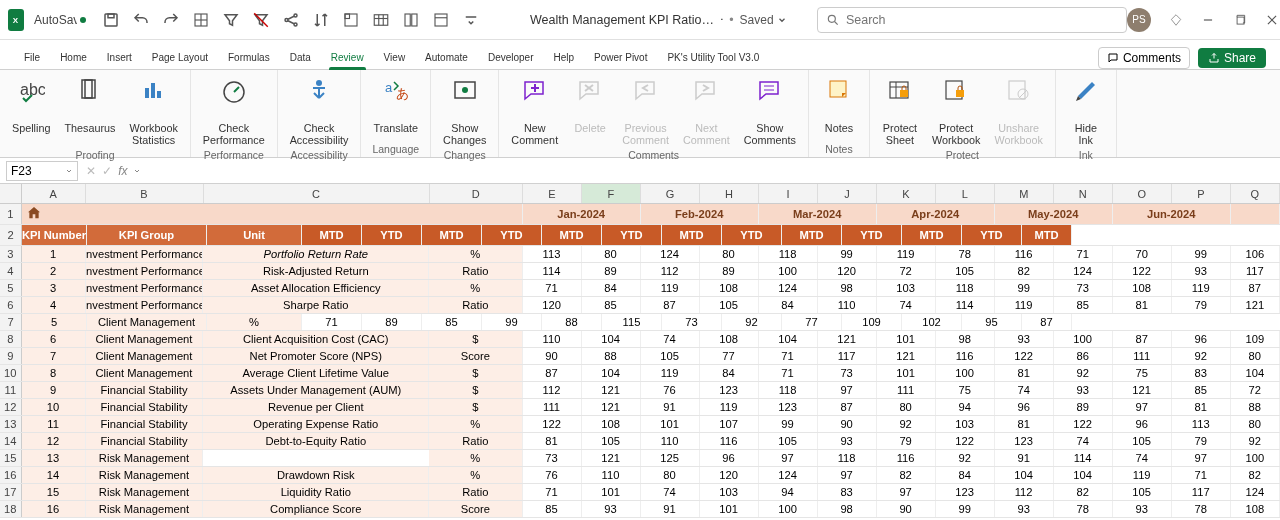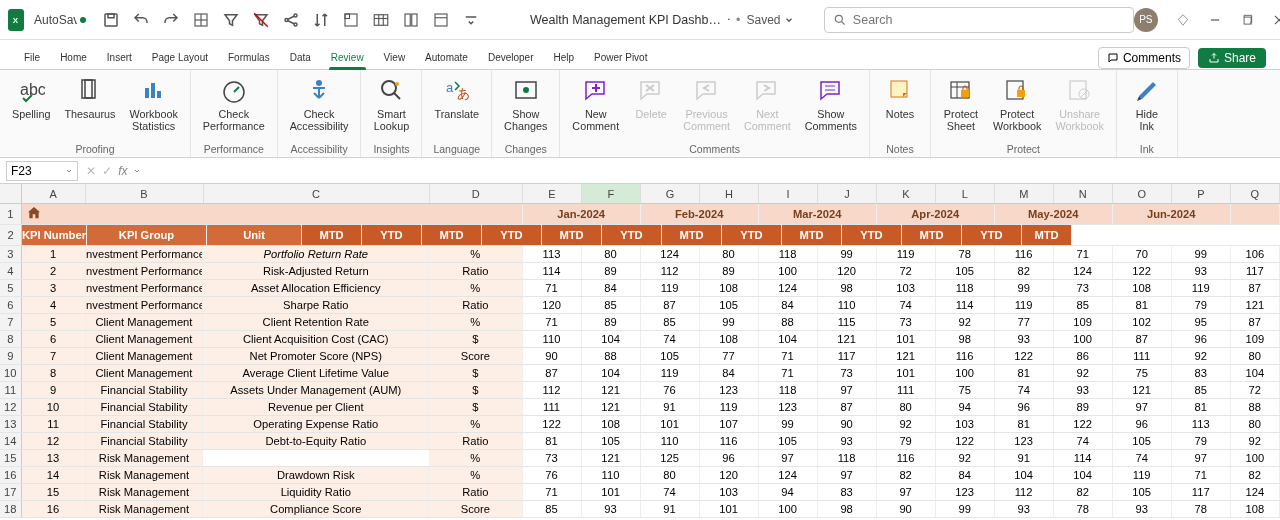--- a/index.html
+++ b/index.html
@@ -32,21 +32,21 @@
   .tabs-right { margin-left:auto; display:flex; gap:8px; align-items:center;}
   .comments-btn { border:1px solid #ccc; border-radius:4px; font-size:12px; padding:3px 8px; display:flex; align-items:center; gap:4px;}
   .share-btn { background:#107c41; color:#fff; border-radius:4px; font-size:12px; padding:3px 10px; display:flex; align-items:center; gap:4px;}
 
   
   .ribbon { height: 88px; display: flex; border-bottom: 1px solid #d0d0d0; background:#fafafa; }
   .group { border-right: 1px solid #e5e5e5; display:flex; flex-direction:column; }
   .group-body { flex:1; display:flex; align-items: flex-start; padding: 4px 6px 0; gap:2px;}
   .group-label { text-align:center; font-size:10.5px; color:#666; padding-bottom:2px;}
   .rbtn { display:flex; flex-direction:column; align-items:center; justify-content:flex-start; padding:2px 6px; min-width:48px; text-align:center; cursor:pointer; }
-  .rbtn .ico { width:28px; height:28px; display:flex; align-items:center; justify-content:center; color:#444; margin-bottom:4px;}
+  .rbtn .ico { width:28px; height:28px; display:flex; align-items:center; justify-content:center; color:#444; margin-bottom:18px;}
   .rbtn .lbl { font-size:10.8px; line-height:1.15; color:#333; }
   .rbtn.disabled .lbl { color:#bbb; }
   .rbtn.disabled .ico { color:#ccc; }
 
   
   .fbar { height: 26px; display:flex; align-items:center; border-bottom: 1px solid #d0d0d0; font-size:12px; }
   .name-box { width:72px; border:1px solid #ccc; height:20px; margin-left:6px; padding:0 4px; display:flex; align-items:center; justify-content:space-between;}
   .fx-icons { display:flex; gap:6px; margin:0 8px; color:#888; align-items:center;}
   .fx-input { flex:1; border:none; outline:none; }
 
@@ -163,21 +163,21 @@
         </svg>
       </span>
     <span class="qat-icon">
         <svg viewBox="0 0 24 24" fill="none" stroke="currentColor" stroke-width="2">
           <line x1="5" y1="8" x2="19" y2="8"></line>
           <path d="M9 14l3 3 3-3"></path>
         </svg>
       </span>
   </div>
   <div class="doc-title">
-    <span>Wealth Management KPI Dashb…</span>
+    <span>Wealth Management KPI Ratio…</span>
     <span>ᐧ</span>
     <span style="color:#888;">•</span>
     <span class="saved-pill"><span>Saved</span> <svg width="10" height="10" viewBox="0 0 24 24" style="vertical-align:middle" fill="none" stroke="currentColor" stroke-width="3">
           <path d="M6 9l6 6 6-6"></path>
         </svg></span>
   </div>
   <div class="search-box">
     <svg viewBox="0 0 24 24" fill="none" stroke="currentColor" stroke-width="2">
         <circle cx="10" cy="10" r="6"></circle>
         <line x1="15" y1="15" x2="20" y2="20"></line>
@@ -209,20 +209,21 @@
     <div class="tab">Insert</div>
     <div class="tab">Page Layout</div>
     <div class="tab">Formulas</div>
     <div class="tab">Data</div>
     <div class="tab active">Review</div>
     <div class="tab">View</div>
     <div class="tab">Automate</div>
     <div class="tab">Developer</div>
     <div class="tab">Help</div>
     <div class="tab">Power Pivot</div>
+    <div class="tab">PK's Utility Tool V3.0</div>
     <div class="tabs-right">
     <div class="comments-btn">
       <svg width="12" height="12" viewBox="0 0 24 24" fill="none" stroke="currentColor" stroke-width="2">
           <path d="M4 4h16v12H8l-4 4z"></path>
         </svg>
       <span>Comments</span>
     </div>
     <div class="share-btn">
       <svg width="12" height="12" viewBox="0 0 24 24" fill="none" stroke="#fff" stroke-width="2">
           <path d="M12 3v10M12 3l-4 4M12 3l4 4M4 14v6h16v-6"></path>
@@ -286,35 +287,20 @@
           <div class="ico">
             <svg viewBox="0 0 28 28">
               <circle cx="14" cy="7" r="3" fill="#3b82c4"></circle>
               <path d="M8 12h12M14 12v10M14 22l-5-5M14 22l5-5" stroke="#3b82c4" stroke-width="2" fill="none"></path>
             </svg>
           </div>
           <div class="lbl">Check<br>Accessibility</div>
         </div>
       </div>
       <div class="group-label">Accessibility</div>
-    </div>
-    <div class="group">
-      <div class="group-body">
-        <div class="rbtn">
-          <div class="ico">
-            <svg viewBox="0 0 28 28">
-              <circle cx="12" cy="12" r="7" fill="none" stroke="#444" stroke-width="2"></circle>
-              <line x1="17" y1="17" x2="23" y2="23" stroke="#444" stroke-width="2"></line>
-              <circle cx="20" cy="8" r="2" fill="#f59e0b"></circle>
-            </svg>
-          </div>
-          <div class="lbl">Smart<br>Lookup</div>
-        </div>
-      </div>
-      <div class="group-label">Insights</div>
     </div>
     <div class="group">
       <div class="group-body">
         <div class="rbtn">
           <div class="ico">
             <svg viewBox="0 0 28 28">
               <text x="3" y="16" font-size="13" fill="#3b82c4">a</text>
               <text x="14" y="22" font-size="13" fill="#c2410c">あ</text>
               <path d="M12 6l4 4-4 4" stroke="#107c41" fill="none" stroke-width="1.5"></path>
             </svg>
@@ -609,21 +595,20 @@
         <div class="cell txt-center" style="width: 60px;">119</div>
         <div class="cell txt-center" style="width: 60px;">85</div>
         <div class="cell txt-center" style="width: 60px;">81</div>
         <div class="cell txt-center" style="width: 60px;">79</div>
         <div class="cell txt-center" style="width: 50px;">121</div>
       </div>
       <div class="row">
         <div class="rowh">7</div>
         <div class="cell body-peach txt-center" style="width: 65px;">5</div>
         <div class="cell body-peach txt-center" style="width: 120px;">Client Management</div>
-        <div class="cell body-peach txt-center" style="width: 230px;">Client Retention Rate</div>
         <div class="cell body-peach txt-center" style="width: 95px;">%</div>
         <div class="cell txt-center" style="width: 60px;">71</div>
         <div class="cell txt-center" style="width: 60px;">89</div>
         <div class="cell txt-center" style="width: 60px;">85</div>
         <div class="cell txt-center" style="width: 60px;">99</div>
         <div class="cell txt-center" style="width: 60px;">88</div>
         <div class="cell txt-center" style="width: 60px;">115</div>
         <div class="cell txt-center" style="width: 60px;">73</div>
         <div class="cell txt-center" style="width: 60px;">92</div>
         <div class="cell txt-center" style="width: 60px;">77</div>

